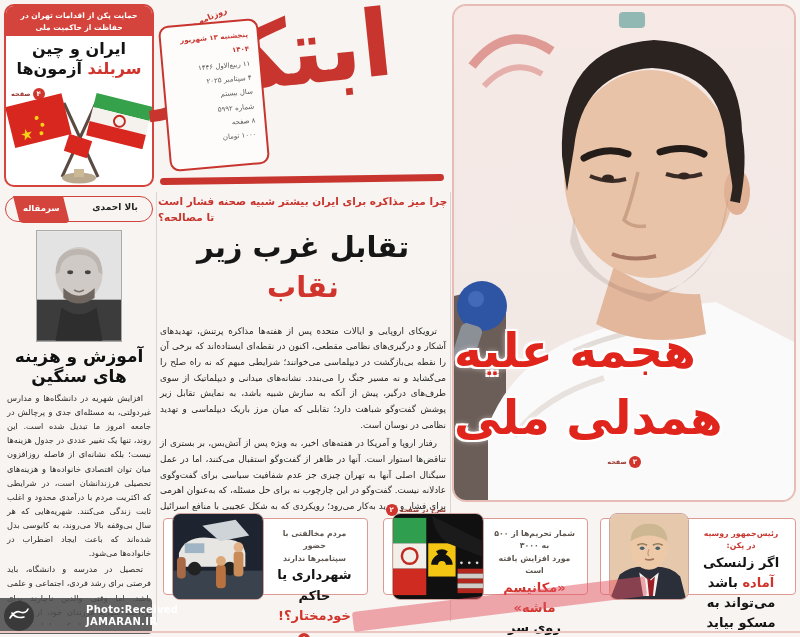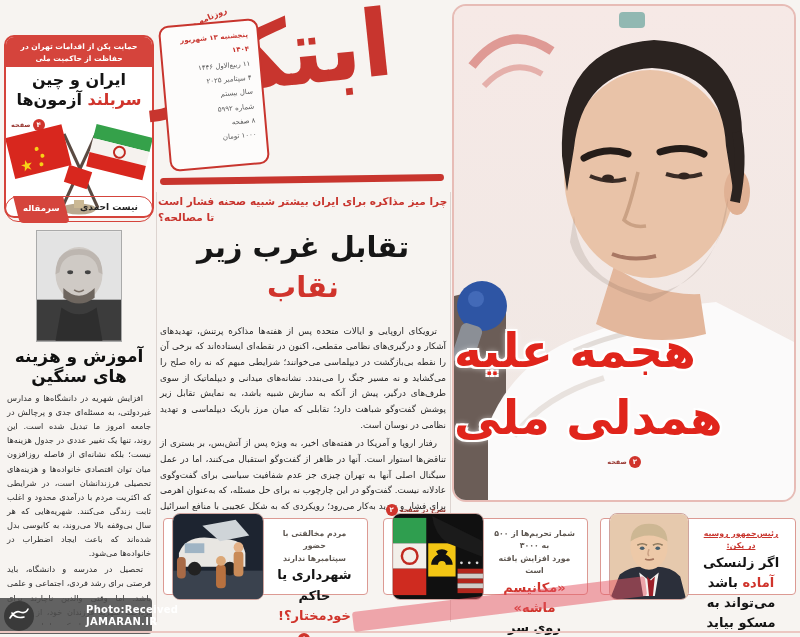--- a/index.html
+++ b/index.html
@@ -1,21 +1,21 @@
 <!DOCTYPE html>
 <html lang="fa" dir="rtl"><head>
 <meta charset="utf-8">
 <style>
   html,body{margin:0;padding:0;background:#e9e6e3;}
   *{box-sizing:border-box;}
   .page{position:relative;width:800px;height:637px;background:#f7f4f1;overflow:hidden;
         font-family:"DejaVu Sans",sans-serif;direction:rtl;}
   
   .box-ic{position:absolute;left:4px;top:4px;width:150px;height:183px;background:#fff;
-          border:2px solid #d5443c;border-radius:10px;overflow:hidden;margin-top:31px;}
+          border:2px solid #d5443c;border-radius:10px;overflow:hidden;}
   .box-ic .band{background:#d5443c;color:#fff;font-size:7.5px;font-weight:bold;
                 text-align:center;line-height:1.55;padding:4px 6px 3px;}
   .box-ic .t1{font-size:16px;font-weight:900;text-align:center;color:#141414;margin-top:3px;line-height:1.25;}
   .box-ic .t2{font-size:16px;font-weight:900;text-align:center;color:#141414;line-height:1.25;}
   .red{color:#d0342c;}
   .pgchip{display:inline-flex;align-items:center;gap:2px;font-size:6.5px;color:#9a3a34;font-weight:bold;}
   .pgnum{display:inline-block;width:12px;height:12px;border-radius:50%;background:#d0342c;color:#fff;
          font-size:7px;line-height:12px;text-align:center;font-weight:bold;}
   .box-ic .chip{position:absolute;left:5px;top:82px;}
   .box-ic svg{position:absolute;left:0;bottom:0;}
@@ -65,21 +65,21 @@
            text-shadow:-2px -2px 0 #fff,2px -2px 0 #fff,-2px 2px 0 #fff,2px 2px 0 #fff,0 0 7px #fff;}
   .ms-chip{position:absolute;left:0;top:450px;width:100%;text-align:center;}
   
   .bbox{position:absolute;top:518px;height:77px;background:#fff;border:1.5px solid #dc9a93;
         border-radius:4px;display:flex;padding:7px 8px;gap:6px;}
   .bb1{left:163px;width:205px;}
   .bb2{left:383px;width:205px;}
   .bb3{left:600px;width:196px;}
   .bb-txt{flex:1;text-align:center;padding-top:2px;}
   .bb-kick{font-size:7.8px;font-weight:bold;color:#5d5650;line-height:1.6;}
-  .bb-kick.redk{color:#c8352e;text-decoration:underline;}
+  .bb-kick.redk{color:#c8352e;}
   .bb-h{font-size:13px;font-weight:900;color:#141414;line-height:1.55;}
   .bb-img{flex:0 0 auto;border:1px solid #cfa49e;border-radius:8px;overflow:hidden;align-self:center;}
   .ribbon{position:absolute;left:352px;top:594px;width:295px;height:20px;background:rgba(230,86,100,.5);
           transform:rotate(-7deg);border-radius:3px;z-index:6;}
   .bottom-rule{position:absolute;left:0;top:631px;width:800px;height:2px;background:#ecc7c2;}
   .vdiv{position:absolute;top:192px;width:1px;height:430px;background:#ddd4d0;}
 </style>
 </head>
 <body>
 
@@ -115,21 +115,21 @@
 
       <rect x="60" y="52" width="24" height="18" fill="#d8271e" transform="rotate(18 72 61)"></rect>
 
       <ellipse cx="73" cy="93" rx="17" ry="5.5" fill="#b9a98f"></ellipse>
       <rect x="68" y="84" width="10" height="8" fill="#cbb894"></rect>
     </svg>
   </div>
 
   <div class="editorial">
     <div class="auth-capsule">
-      <span class="auth-name">نیست احمدی</span>
+      <span class="auth-name">بالا احمدی</span>
       <div class="ed-tag">
           <span>سرمقاله</span>
         </div>
     </div>
     <svg class="ed-photo" width="86" height="112" viewBox="0 0 86 112">
       <rect width="86" height="112" fill="#e3e3e3"></rect>
       <rect y="70" width="86" height="42" fill="#3c3c3c"></rect>
       <ellipse cx="43" cy="44" rx="24" ry="28" fill="#cfcac5"></ellipse>
       <path d="M19 44 q0 -26 24 -26 q24 0 24 26 l-4 -2 q-2 -18 -20 -18 q-18 0 -20 18 Z" fill="#bdb6b0"></path>
       <path d="M27 58 q16 16 32 0 l0 10 q-16 12 -32 0 Z" fill="#6e665f"></path>

